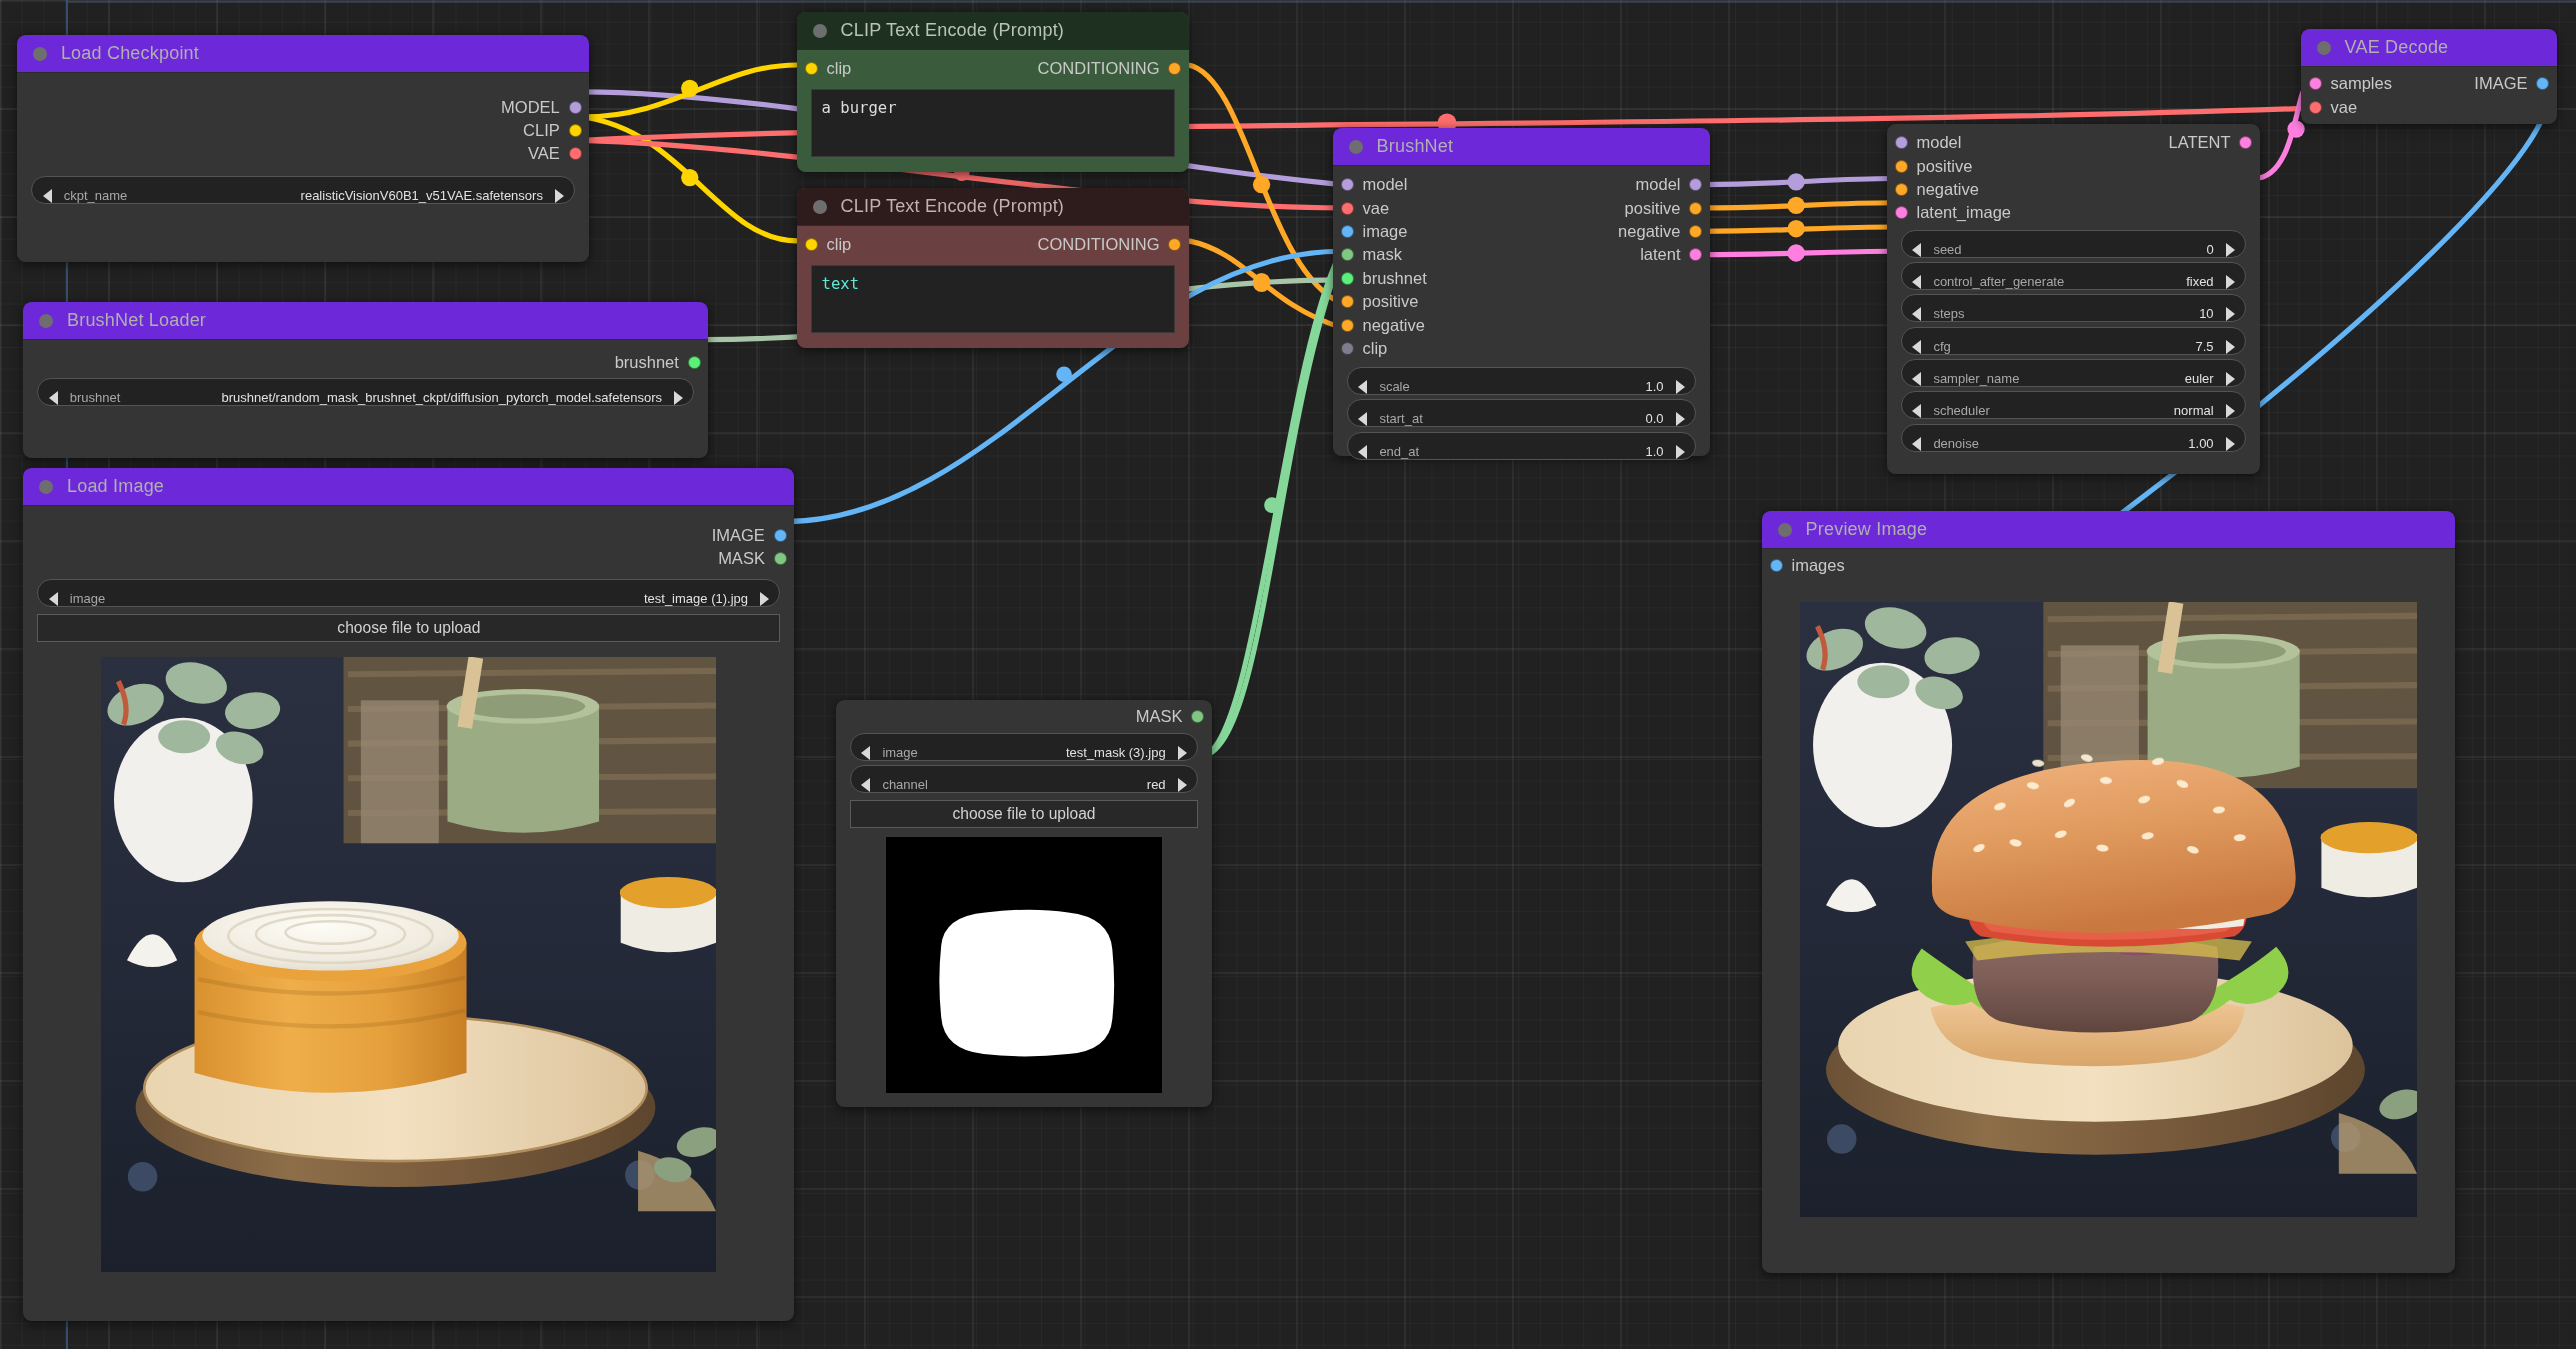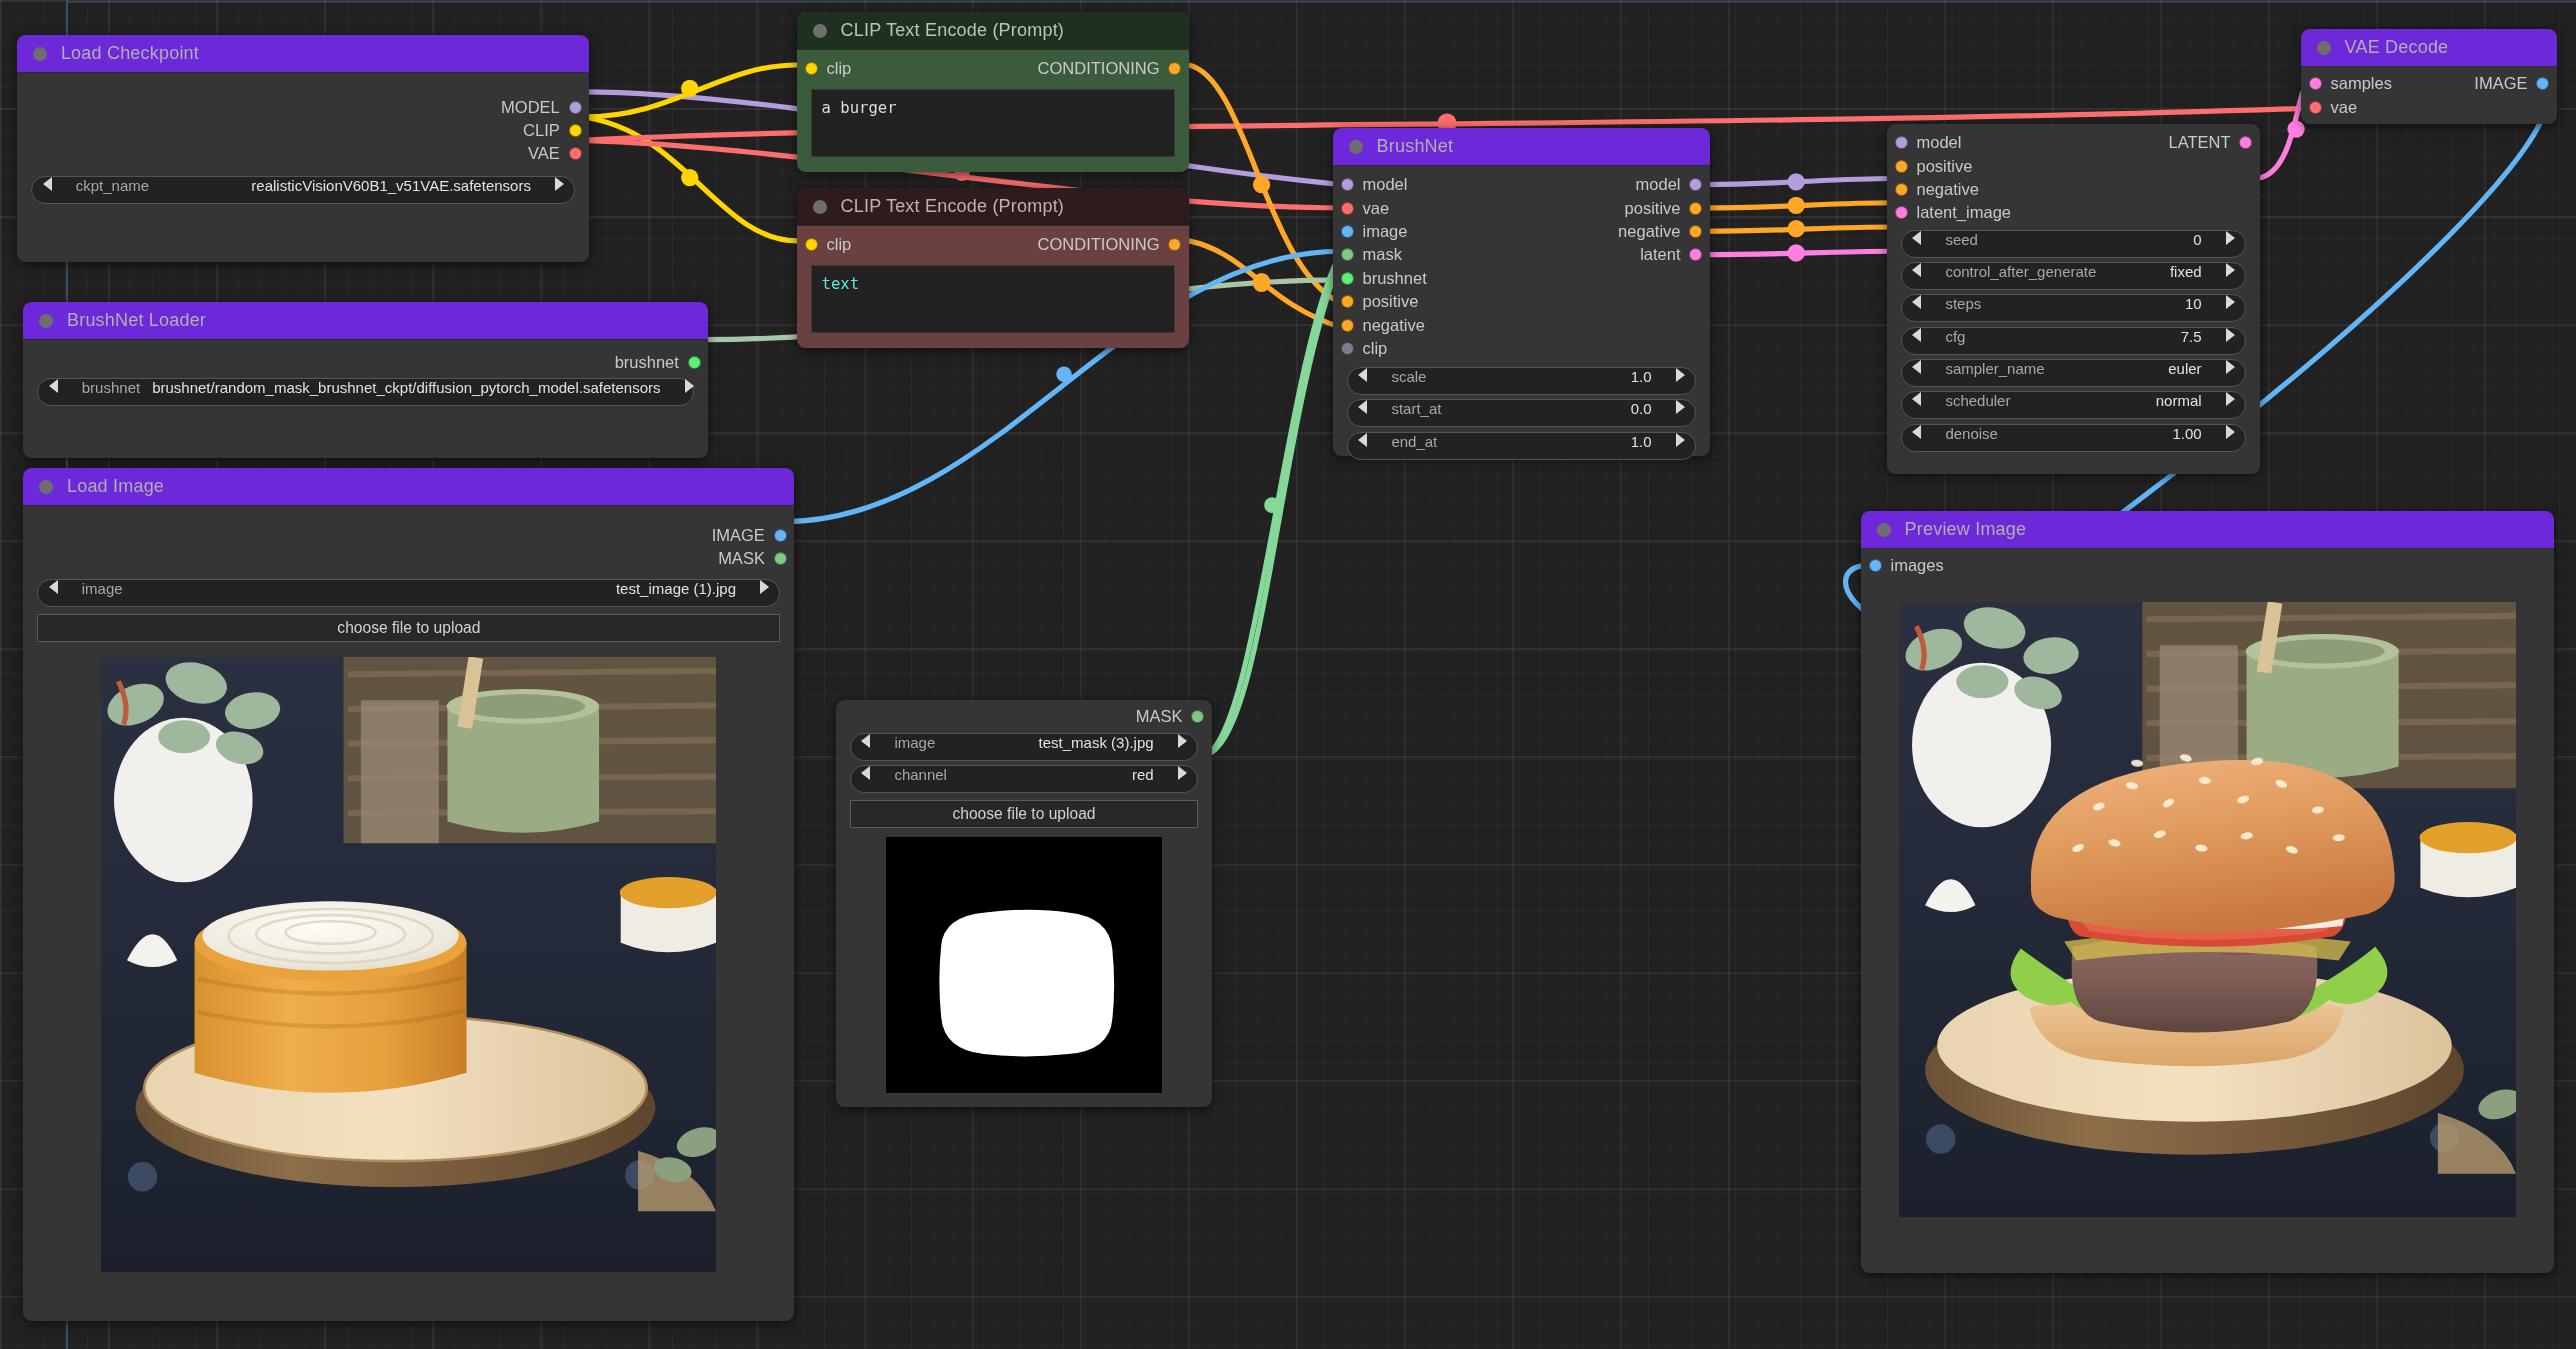--- a/index.html
+++ b/index.html
@@ -77,25 +77,24 @@
   .slot.out .dot { right: 7.8px; }
 
   
   .widget {
     position: relative;
     height: 28px;
     margin: 4.3px 14px;
     background: #222222;
     border: 0.9px solid #545454;
     border-radius: 14px;
-    display: flex; align-items: flex-start;
-    font-size: 15px;
+    display: flex; align-items: flex-end;
+    font-size: 13px;
     color: #b9b9b9;
     padding: 0 10.4px;
-    gap: 12px;
   }
   .widget .wname { color: #a8a8a8; margin-left: 12px; }
   .widget .wval { margin-left: auto; color: #e2e2e2; margin-right: 12px; }
   .arrow-l, .arrow-r {
     width: 0; height: 0; flex: none;
     border-top: 7px solid transparent;
     border-bottom: 7px solid transparent;
   }
   .arrow-l { border-right: 9.5px solid #d9d9d9; }
   .arrow-r { border-left: 9.5px solid #d9d9d9; }
@@ -608,21 +607,21 @@
       </div>
       <div class="maskbox" style="height:256px; margin:8.7px 50px 0 50px;">
         <svg viewBox="0 0 300 300" preserveAspectRatio="none">
           <rect width="300" height="300" fill="#000000"></rect>
           <path d="M60 118 q3 -32 48 -36 q50 -6 90 0 q45 5 48 40 q4 40 0 76 q-3 34 -48 38 q-48 5 -92 0 q-43 -5 -46 -40 q-4 -40 0 -78 z" fill="#ffffff"></path>
         </svg>
       </div>
     </div>
   </div>
 
-  <div class="node" style="left:1861px; top:511px; width:693px; height:762px;">
+  <div class="node" style="left:1762px; top:511px; width:693px; height:762px;">
     <div class="node-title">
       <span class="node-dot"></span>
       <span>Preview Image</span>
     </div>
     <div class="node-body" style="padding-top:5.2px">
       <div class="slot in">
         <span class="dot" style="background:#64b5f6"></span>
         <span>images</span>
       </div>
       <div class="imgbox" style="margin:24px 38px 0 38px; height:615px;">

